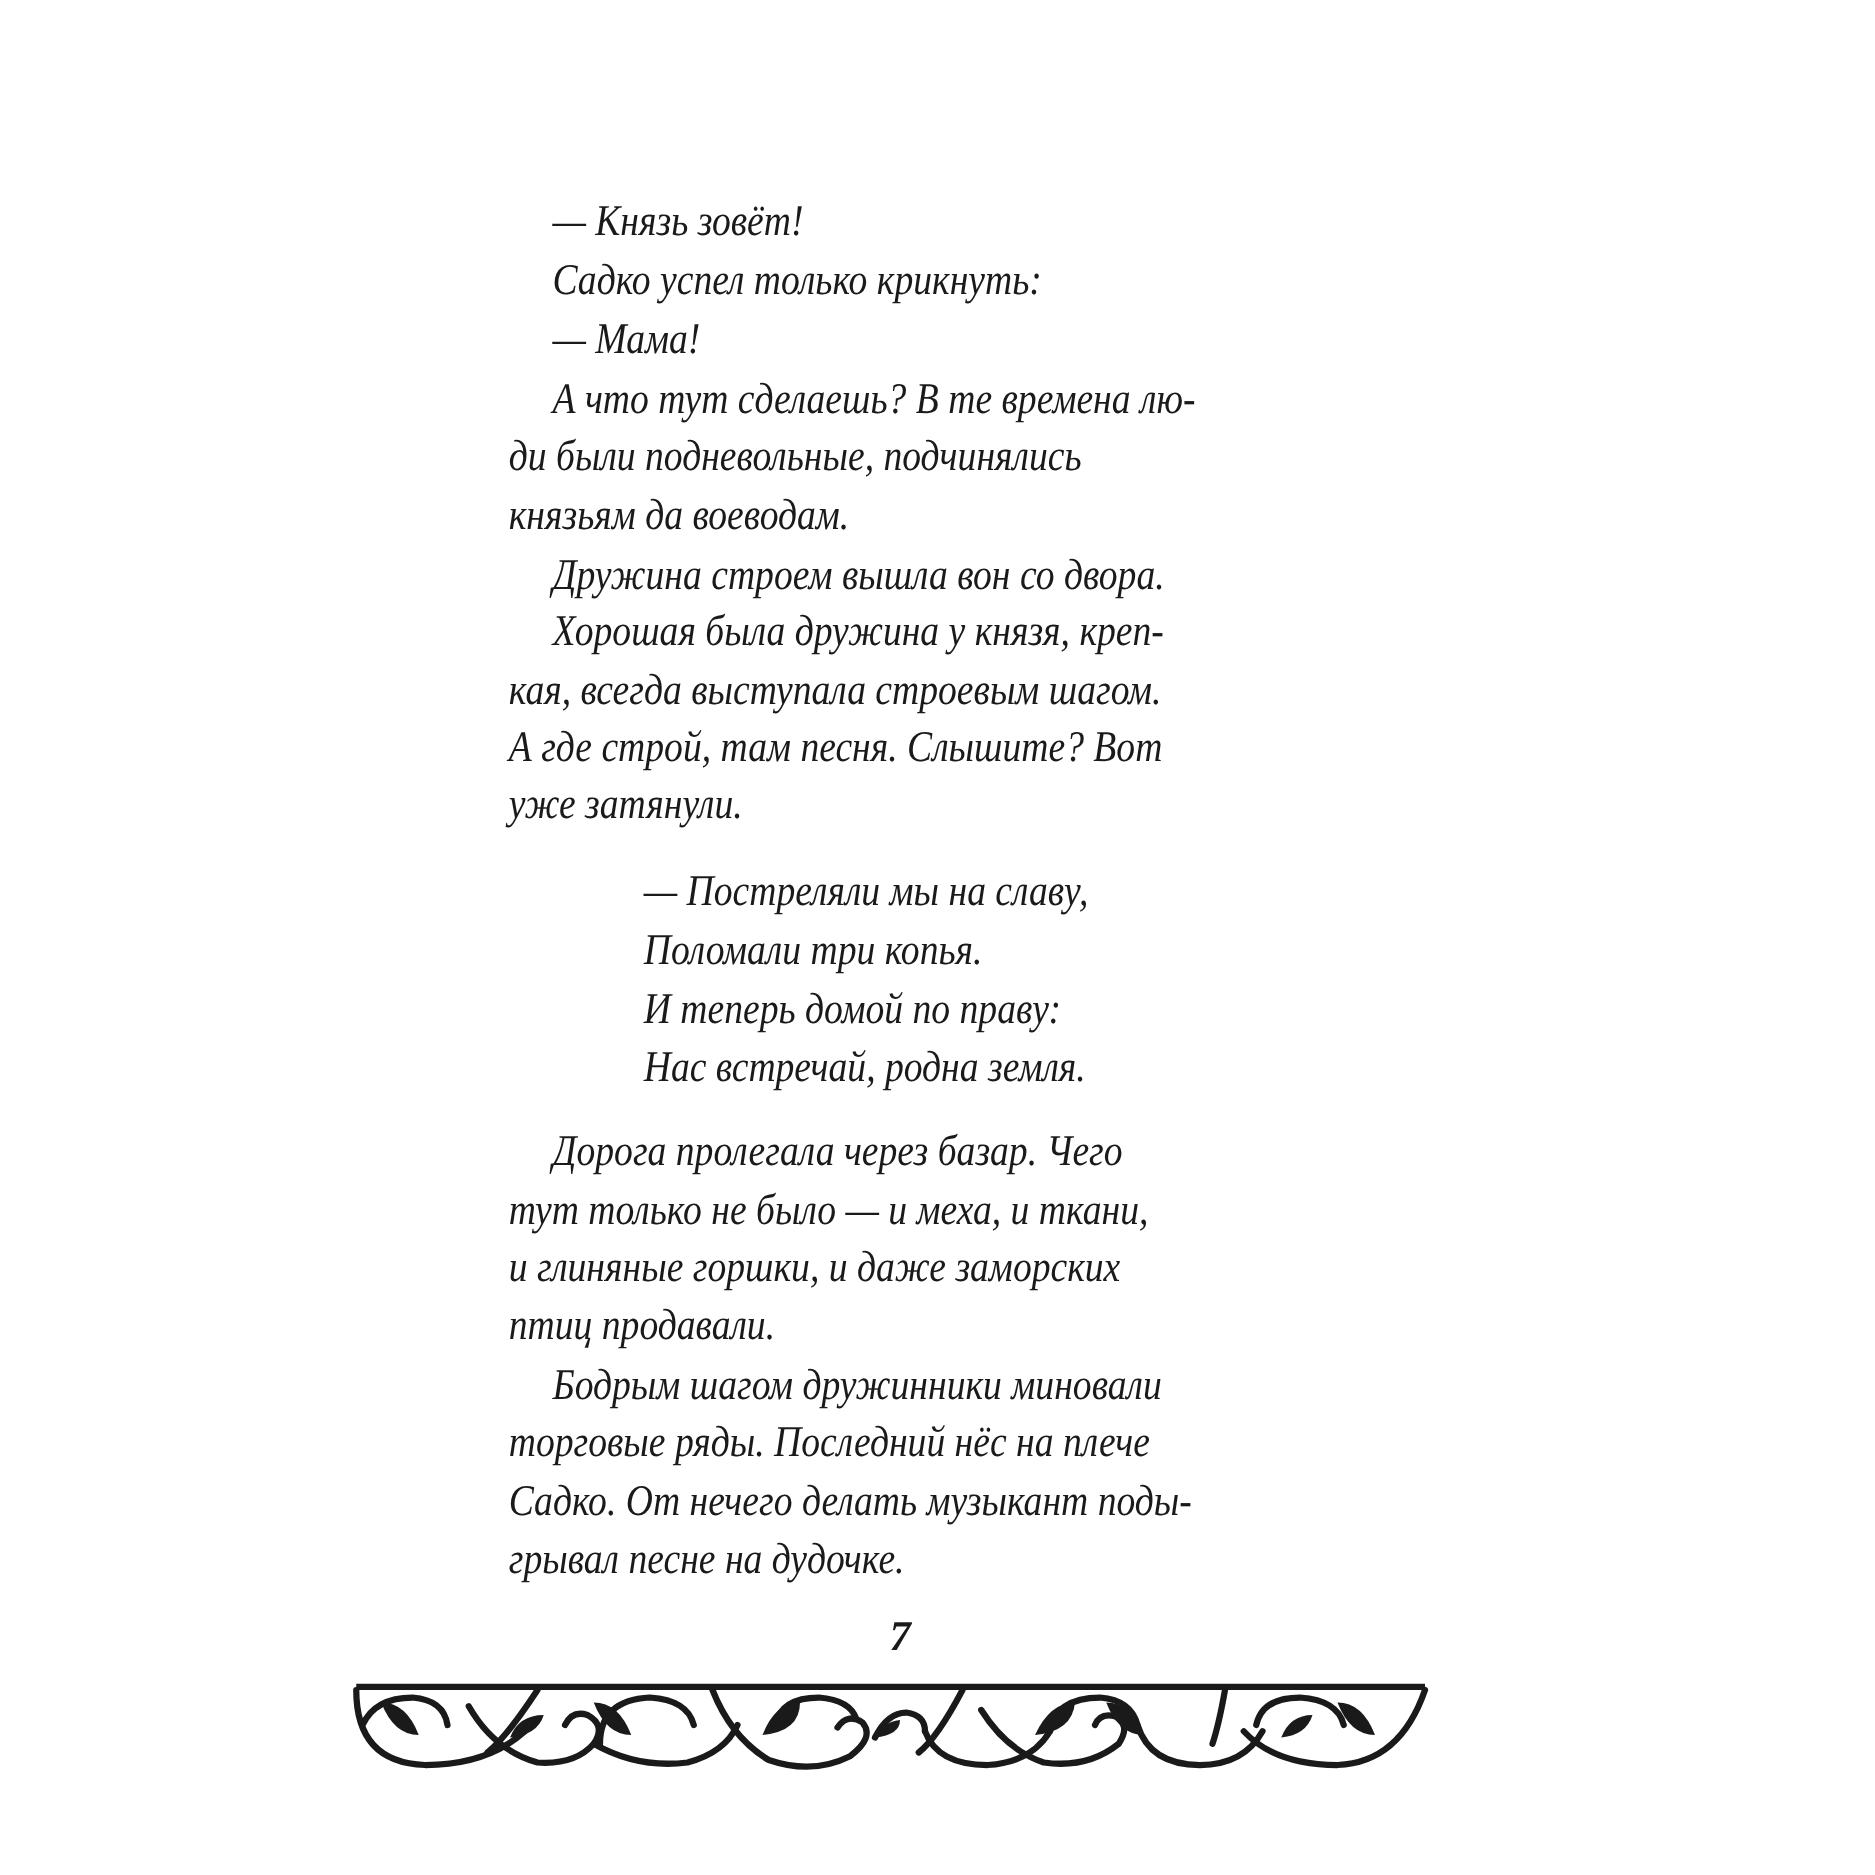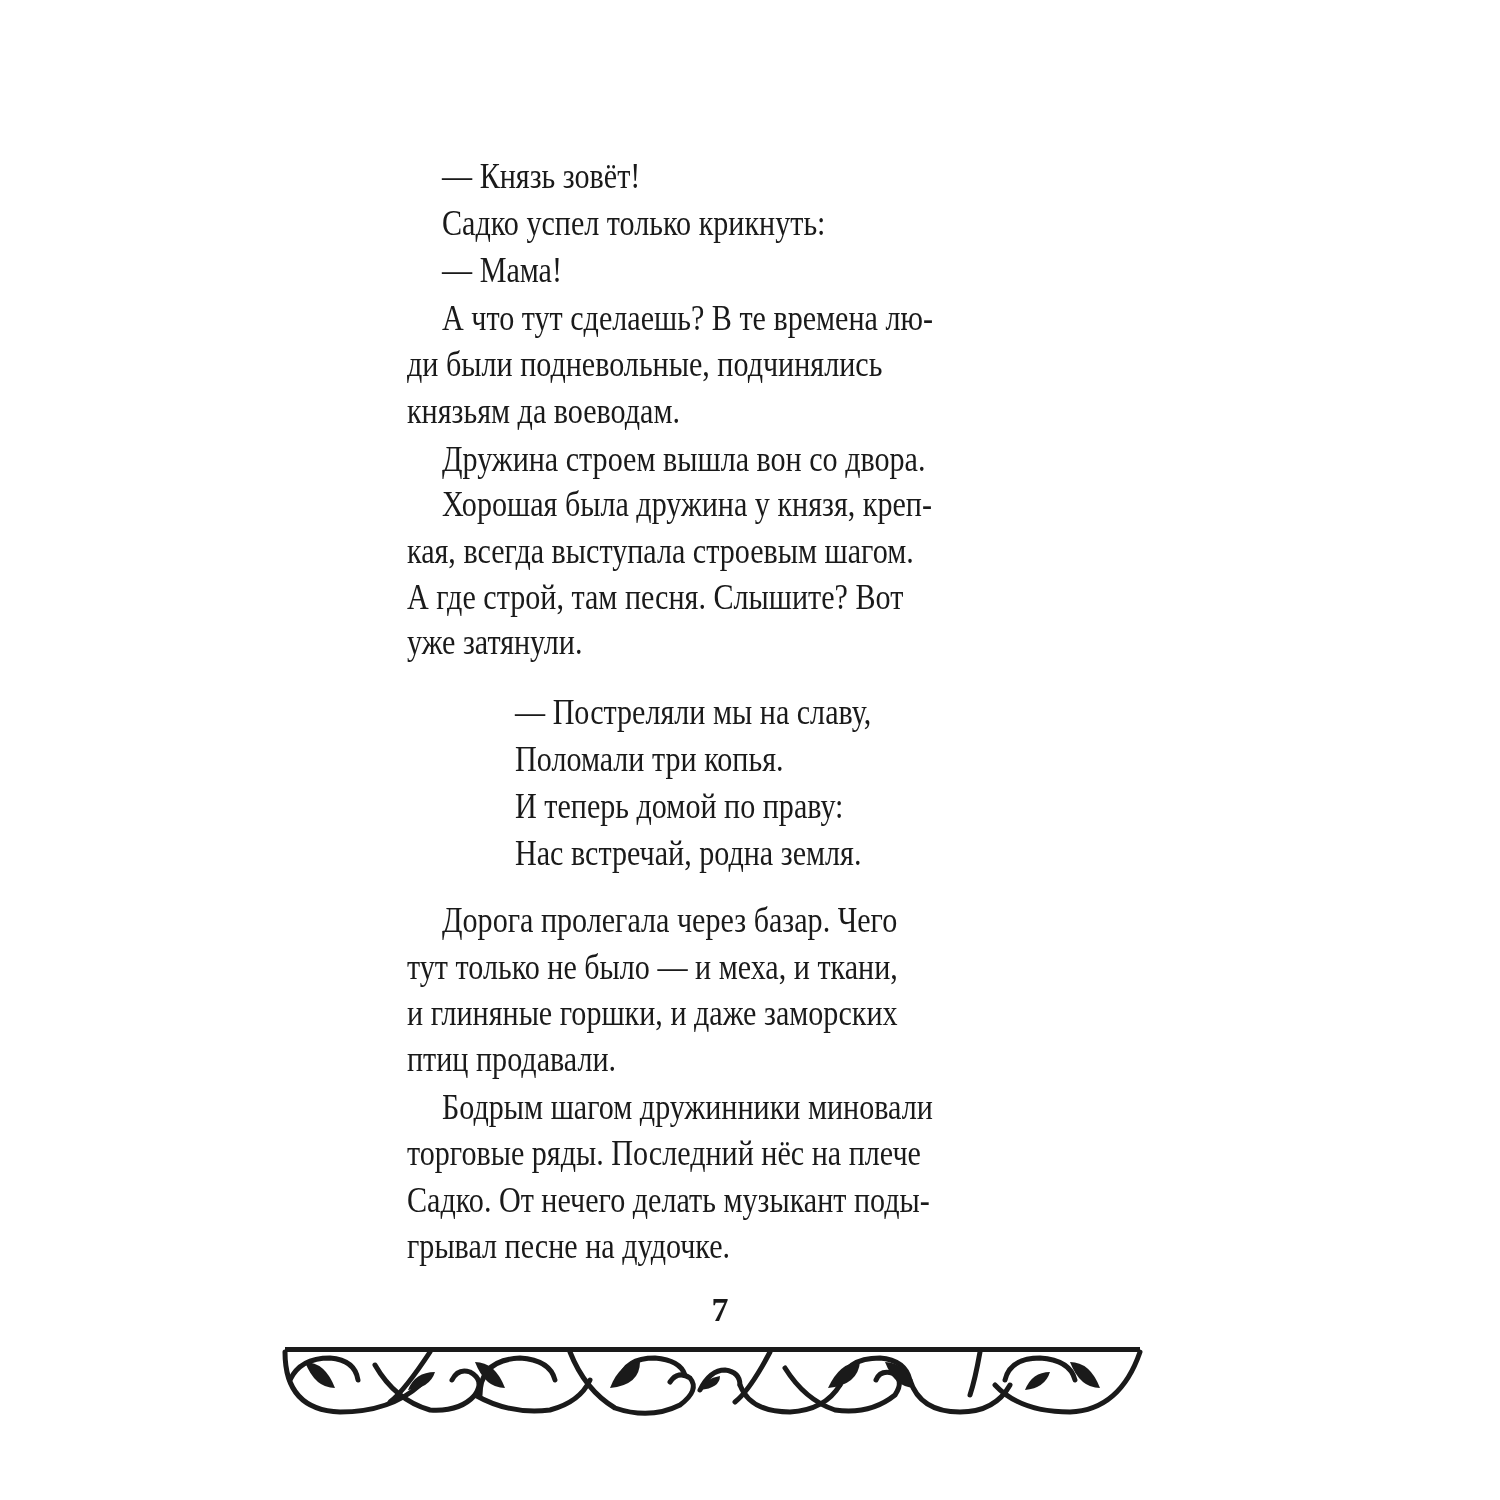--- a/index.html
+++ b/index.html
@@ -11,21 +11,21 @@
       width: 1500px;
       height: 1500px;
       position: relative;
       overflow: hidden;
       font-family: "Liberation Serif", "DejaVu Serif", serif;
       color: #1a1a1a;
     }
     .page {
       position: absolute;
       left: 0; top: 0;
-      width: 1500px; height: 1320px;
+      width: 1500px; height: 1320px; font-style: italic;
     }
     .line {
       position: absolute;
       font-size: 35px;
       line-height: 46px;
       white-space: nowrap;
       transform-origin: left top;
       transform: scaleX(0.86);
     }
     .page-number {

